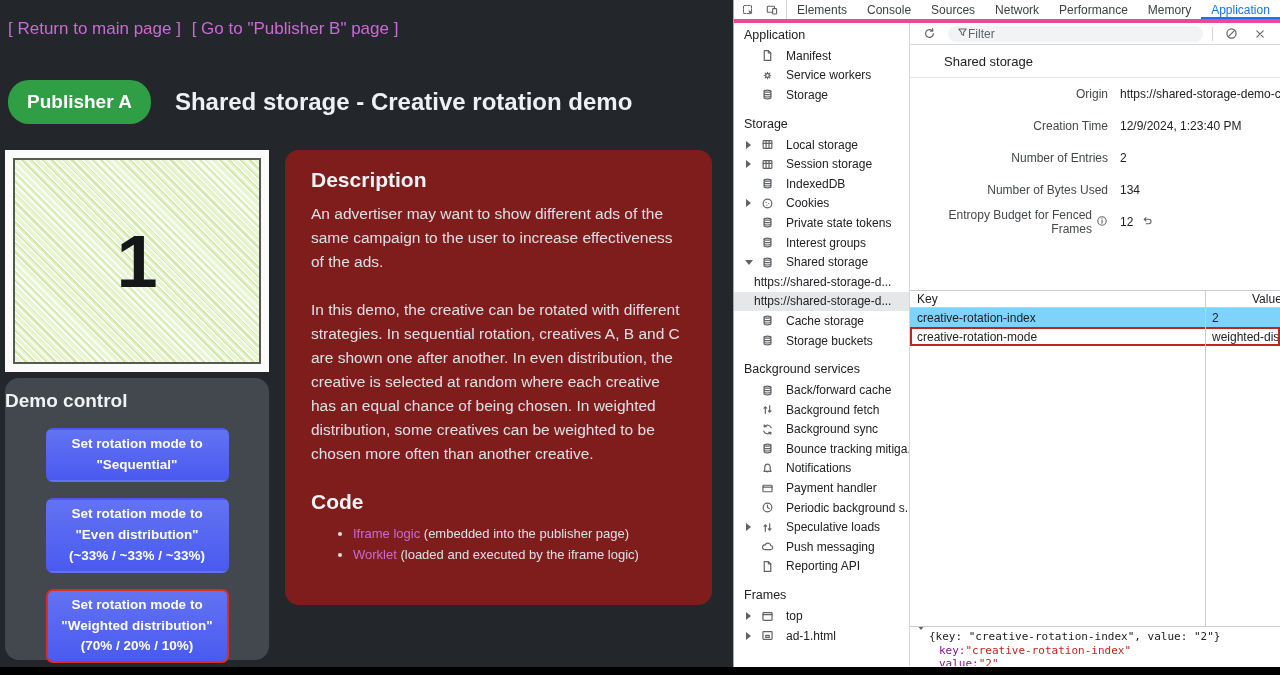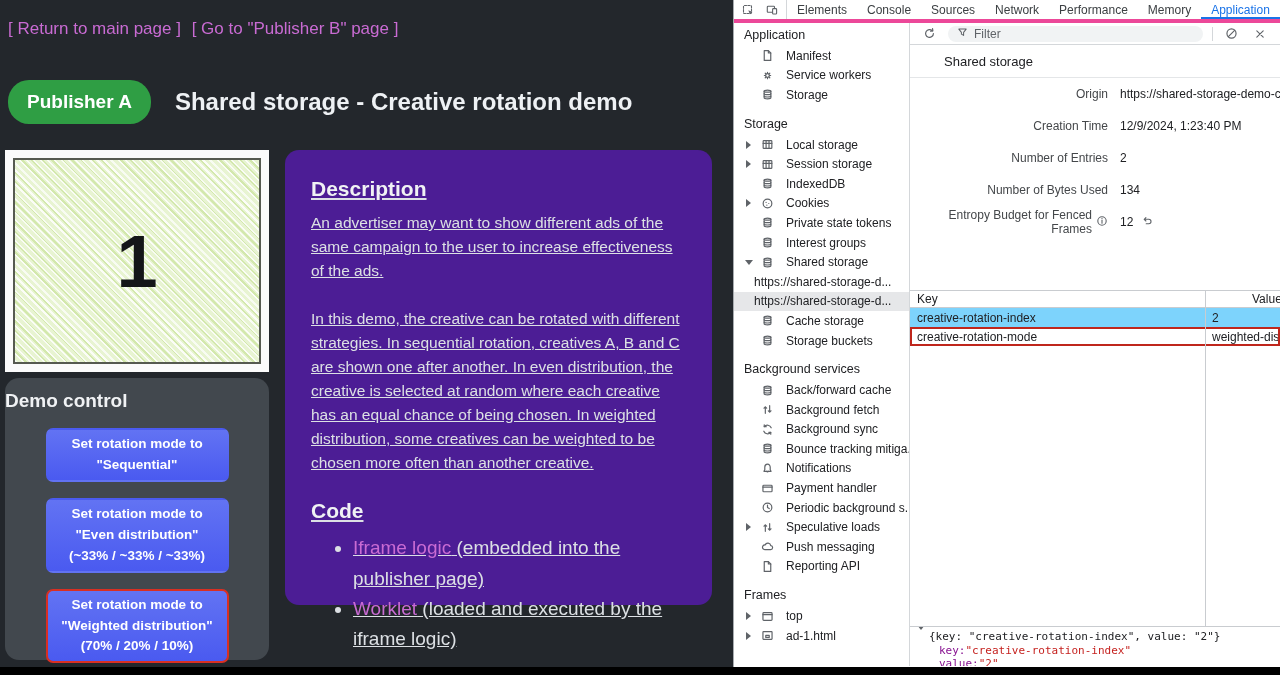--- a/index.html
+++ b/index.html
@@ -32,24 +32,24 @@
   .ctl-btn { display:block; width:183px; margin:16px auto 0; padding:4px 2px;
              border-radius:7px; border:2px solid transparent;
              background:linear-gradient(180deg,#6273f3,#4a5af0);
              color:#fff; font-weight:700; font-size:13.5px; line-height:1.55;
              text-align:center; font-family:inherit; cursor:pointer; }
   .ctl-btn.highlight { border-color:#d92f23; }
   .ctl-btn span:empty { display:none; }
   .ctl-btn span { display:block; }
 
   .desc-card { position:absolute; left:285px; top:150px; width:427px; height:455px;
-               background:#4c1d95; border-radius:14px; padding:11px 26px; color:#dce0e4;text-decoration:underline; }
+               background:#7f1d1d; border-radius:14px; padding:2px 26px; color:#dce0e4; }
   .desc-card h2 { font-size:21px; color:#f0f2f4; margin:16px 0 10px; }
   .desc-card p { font-size:15.5px; line-height:1.55; margin:0 0 24px; }
-  .desc-card ul { margin:0 0 0; padding-left:42px; font-size:19px; line-height:1.6; }
+  .desc-card ul { margin:0 0 0; padding-left:42px; font-size:13px; line-height:1.6; }
   .desc-card a { color:#c96bd3; text-decoration:none; }
 
   
   .dt { position:absolute; left:733px; top:0; width:547px; height:667px; background:#fff;
         border-left:1px solid #a7abaf; color:#202124; font-size:12px; }
   .dt svg { stroke:#5f6368; fill:none; stroke-width:1.1; stroke-linecap:round; stroke-linejoin:round; }
   .tabbar { display:flex; align-items:stretch; height:23px; border-bottom:4px solid #ec4899; background:#fff; }
   .tabicons { display:flex; align-items:center; gap:2px; padding:0 3px; border-right:1px solid #d4d7da; }
   .icbtn { width:22px; height:18px; display:flex; align-items:center; justify-content:center; cursor:pointer; }
   .tab { display:flex; align-items:center; padding:0 10px; color:#3c4043; cursor:pointer; }
@@ -66,21 +66,21 @@
   .srow.child .lbl { margin-left:11px; }
   .srow.child { padding-left:9px; }
   .srow.sel { background:#e6e7e9; }
   .tri { width:0; height:0; }
   .tri.r { border-left:5px solid #5f6368; border-top:4px solid transparent; border-bottom:4px solid transparent; }
   .tri.d { border-top:5px solid #5f6368; border-left:4px solid transparent; border-right:4px solid transparent; }
 
   .dt-main { flex:1; display:flex; flex-direction:column; position:relative; overflow:hidden; }
   .toolbar { height:22px; border-bottom:1px solid #d4d7da; display:flex; align-items:center; padding:0 9px; gap:8px; flex:none; }
   .filter { width:266px; height:16px; background:#f1f3f4; border-radius:8px; display:flex;
-            align-items:center; gap:6px; padding:0 9px; color:#5f6368; cursor:text; }
+            align-items:center; gap:0; padding:0 9px; color:#5f6368; cursor:text; }
   .vsep { width:1px; height:14px; background:#d4d7da; margin-left:1px; }
   .panel-title { height:33px; border-bottom:1px solid #e4e6e8; display:flex; align-items:center;
                  padding-left:34px; font-size:13px; flex:none; }
   .meta { height:160px; flex:none; }
   .mrow { height:32px; display:flex; align-items:center; }
   .mlabel { width:198px; color:#44474a; display:flex; justify-content:flex-end; align-items:center; gap:4px; text-align:right; flex:none; }
   .mvalue { margin-left:12px; color:#202124; display:flex; align-items:center; gap:8px;
             white-space:nowrap; overflow:hidden; flex:1; }
   .kv-spacer { height:52px; flex:none; }
   .kvhead { height:18px; border-top:1px solid #c9ccd0; border-bottom:1px solid #c9ccd0;

